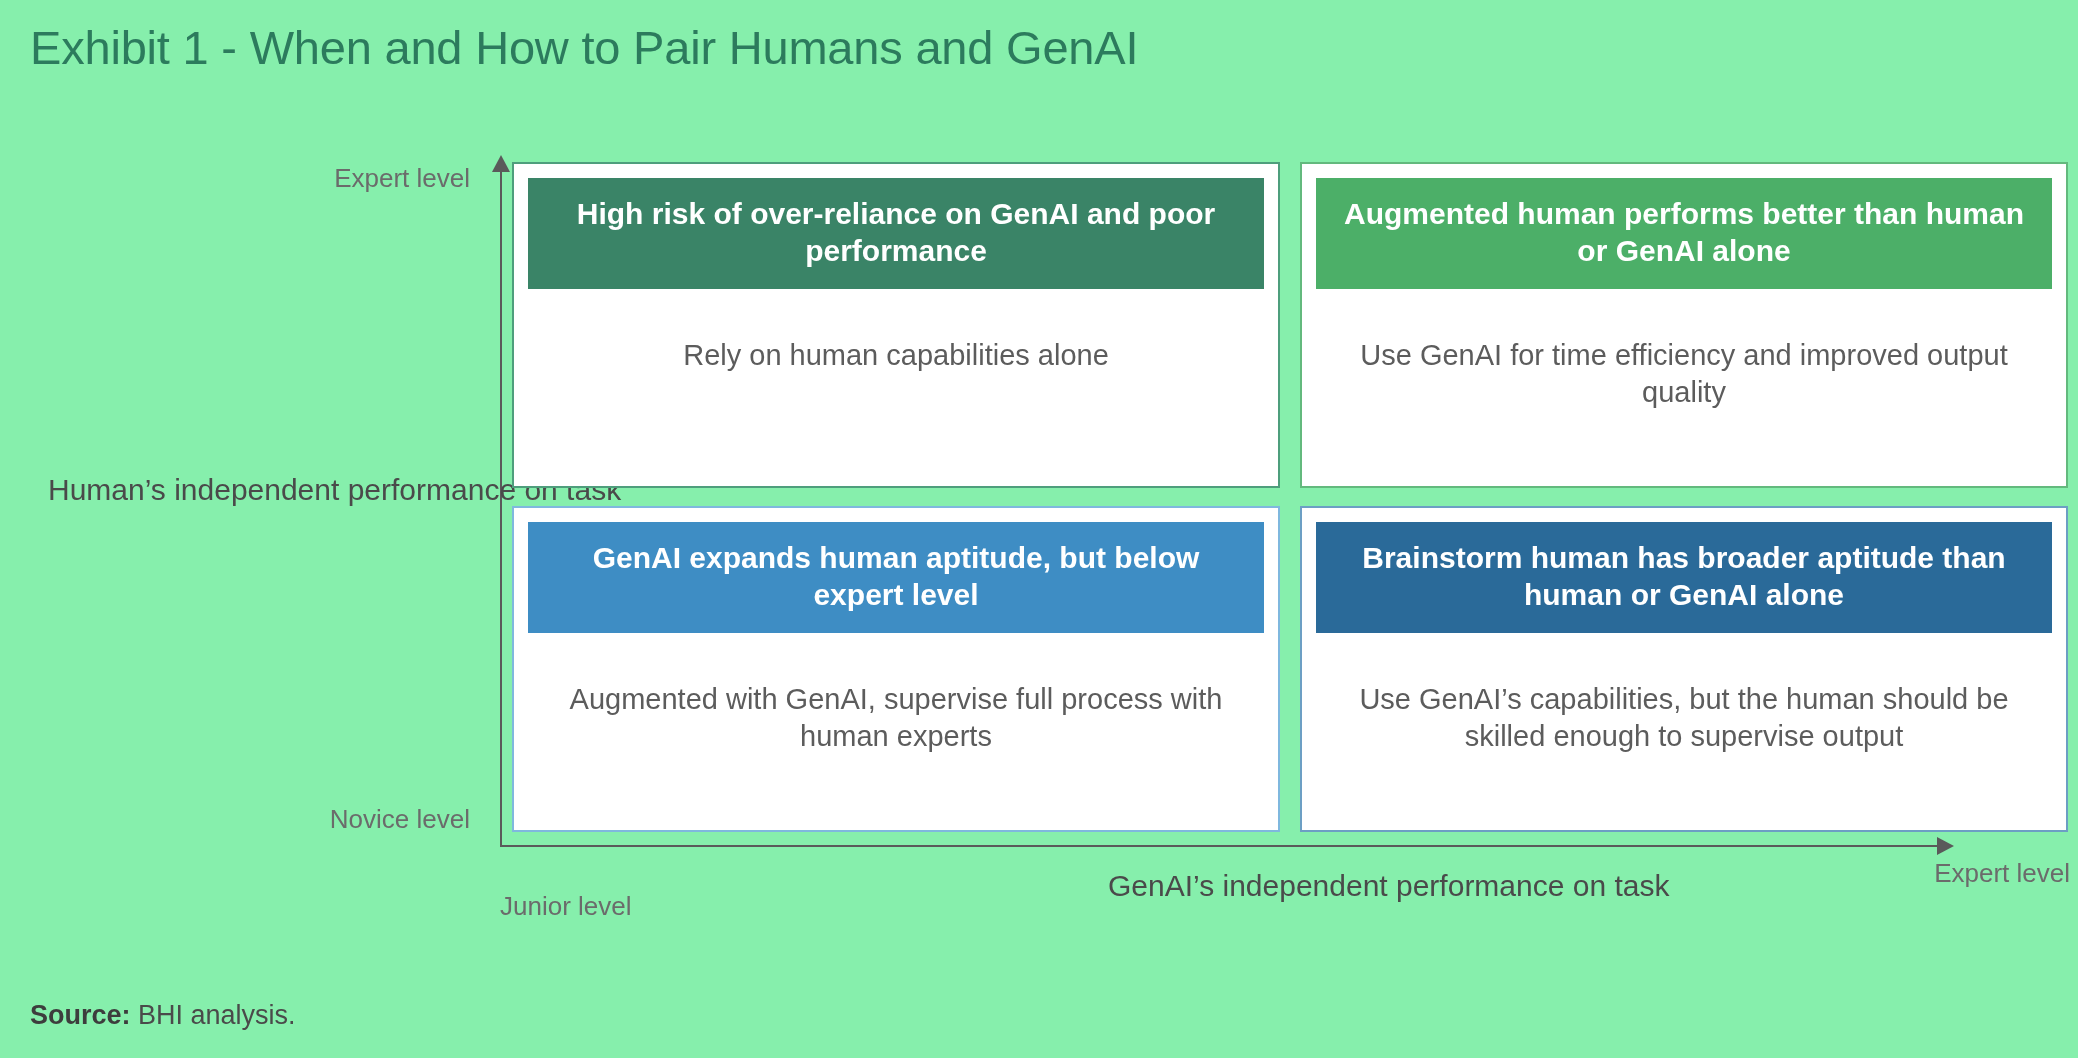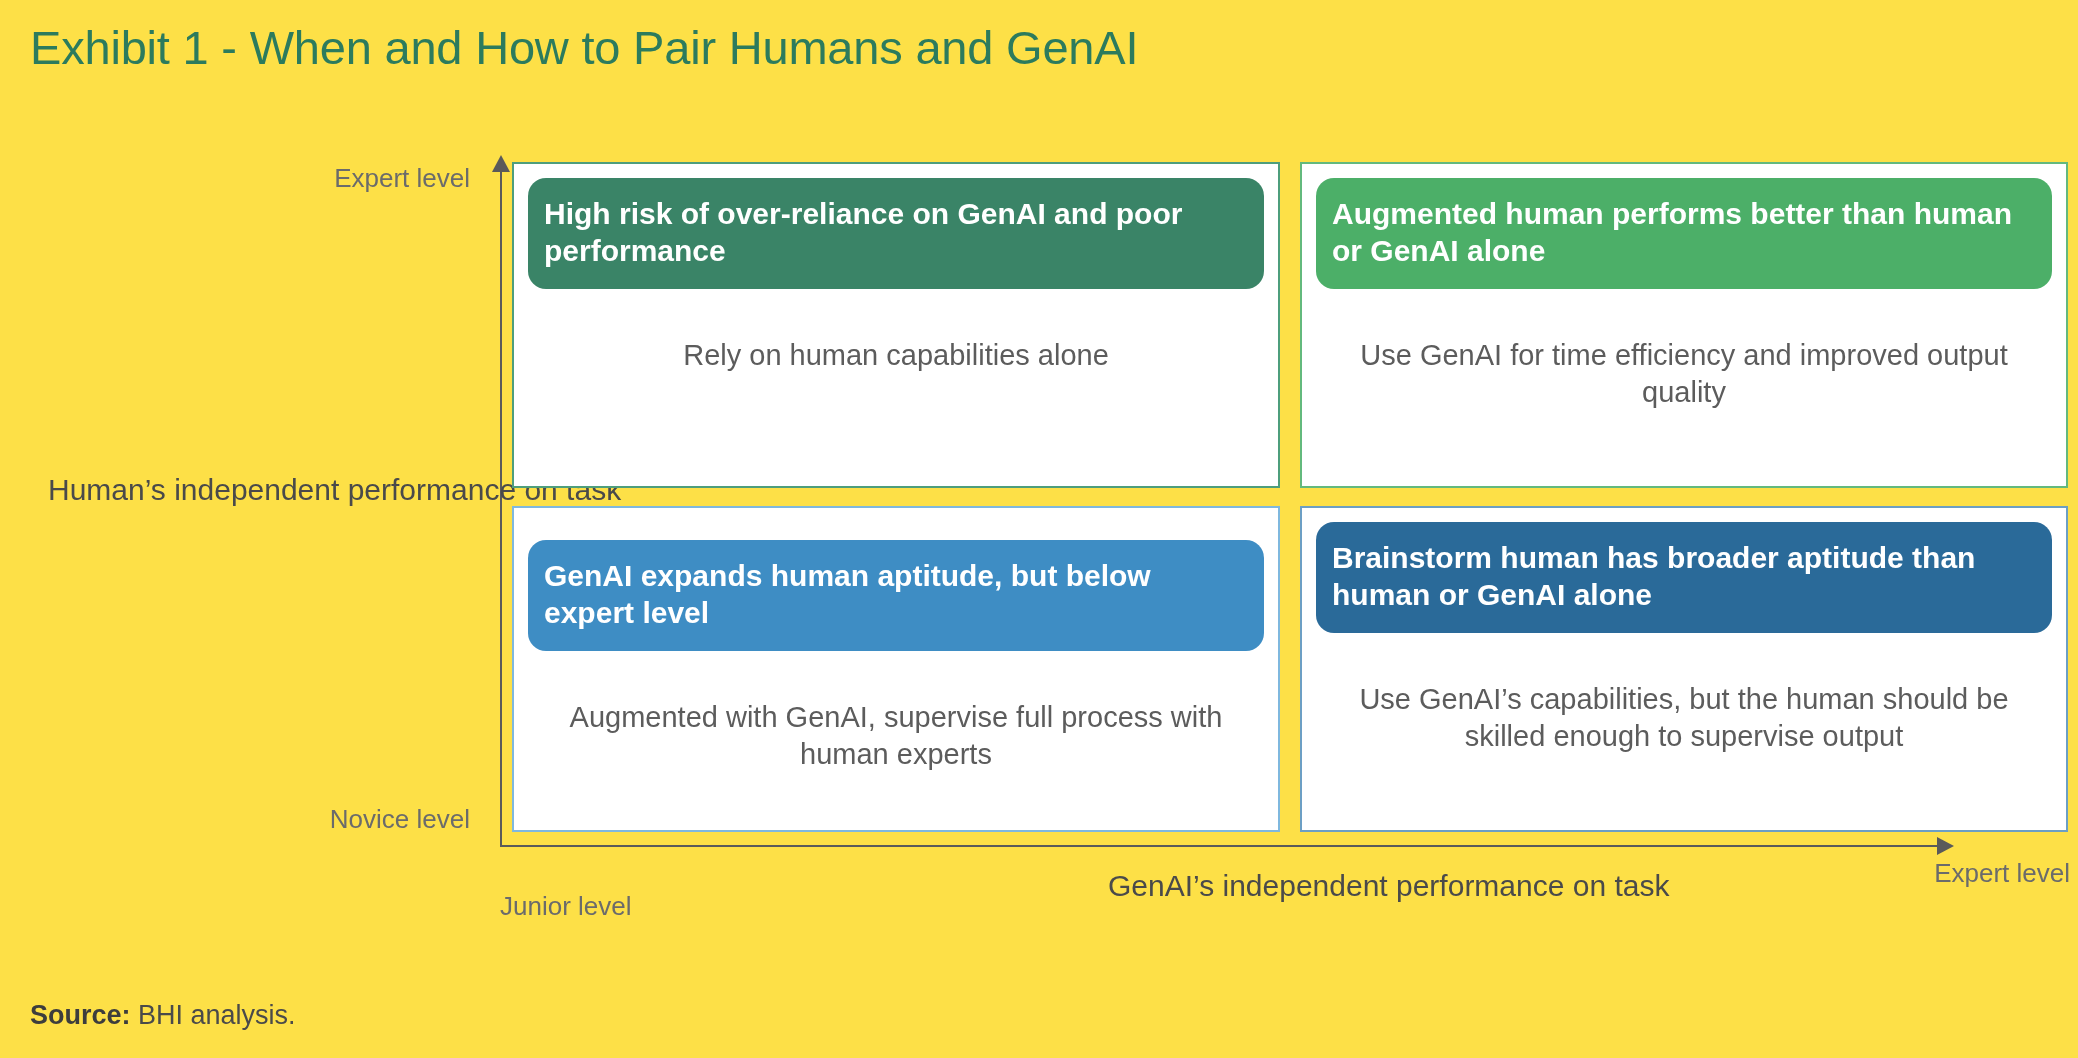--- a/index.html
+++ b/index.html
@@ -9,21 +9,21 @@
     height: 1058px;
     background: #ffffff;
     font-family: "Liberation Sans", sans-serif;
     overflow: hidden;
   }
 
   #page {
     position: relative;
     width: 2078px;
     height: 1058px;
-    background: #fde047;
+    background: #86efac;
   }
 
   
   .page-title {
     position: absolute;
     left: 30px;
     top: 22px;
     font-size: 47px;
     line-height: 1.1;
     font-weight: 400;
@@ -115,46 +115,45 @@
     display: flex;
     flex-direction: column;
     align-items: stretch;
   }
 
   .quad-header {
     color: #ffffff;
     font-weight: bold;
     font-size: 30px;
     line-height: 1.22;
-    text-align: left;
+    text-align: center;
     padding: 18px 16px 20px 16px;
     min-height: 106px;
     display: flex;
     align-items: center;
     justify-content: center;
-    border-radius: 18px;
   }
 
   .quad-body {
     color: #5c5c5c;
     font-size: 29px;
     line-height: 1.28;
     text-align: center;
     padding: 48px 28px 0 28px;
   }
 
   
   .q-tl { border-color: #4E9E7C; }
   .q-tl .quad-header { background: #3A8467; }
 
   .q-tr { border-color: #63B97D; }
   .q-tr .quad-header { background: #4CAF68; }
 
   .q-bl { border-color: #7FB8DE; }
-  .q-bl .quad-header { background: #3E8DC4; margin-top: 18px; }
+  .q-bl .quad-header { background: #3E8DC4; }
 
   .q-br { border-color: #6C9FC4; }
   .q-br .quad-header { background: #2A6A99; }
 
   
   .source-line {
     position: absolute;
     left: 30px;
     top: 1000px;
     font-size: 27px;

